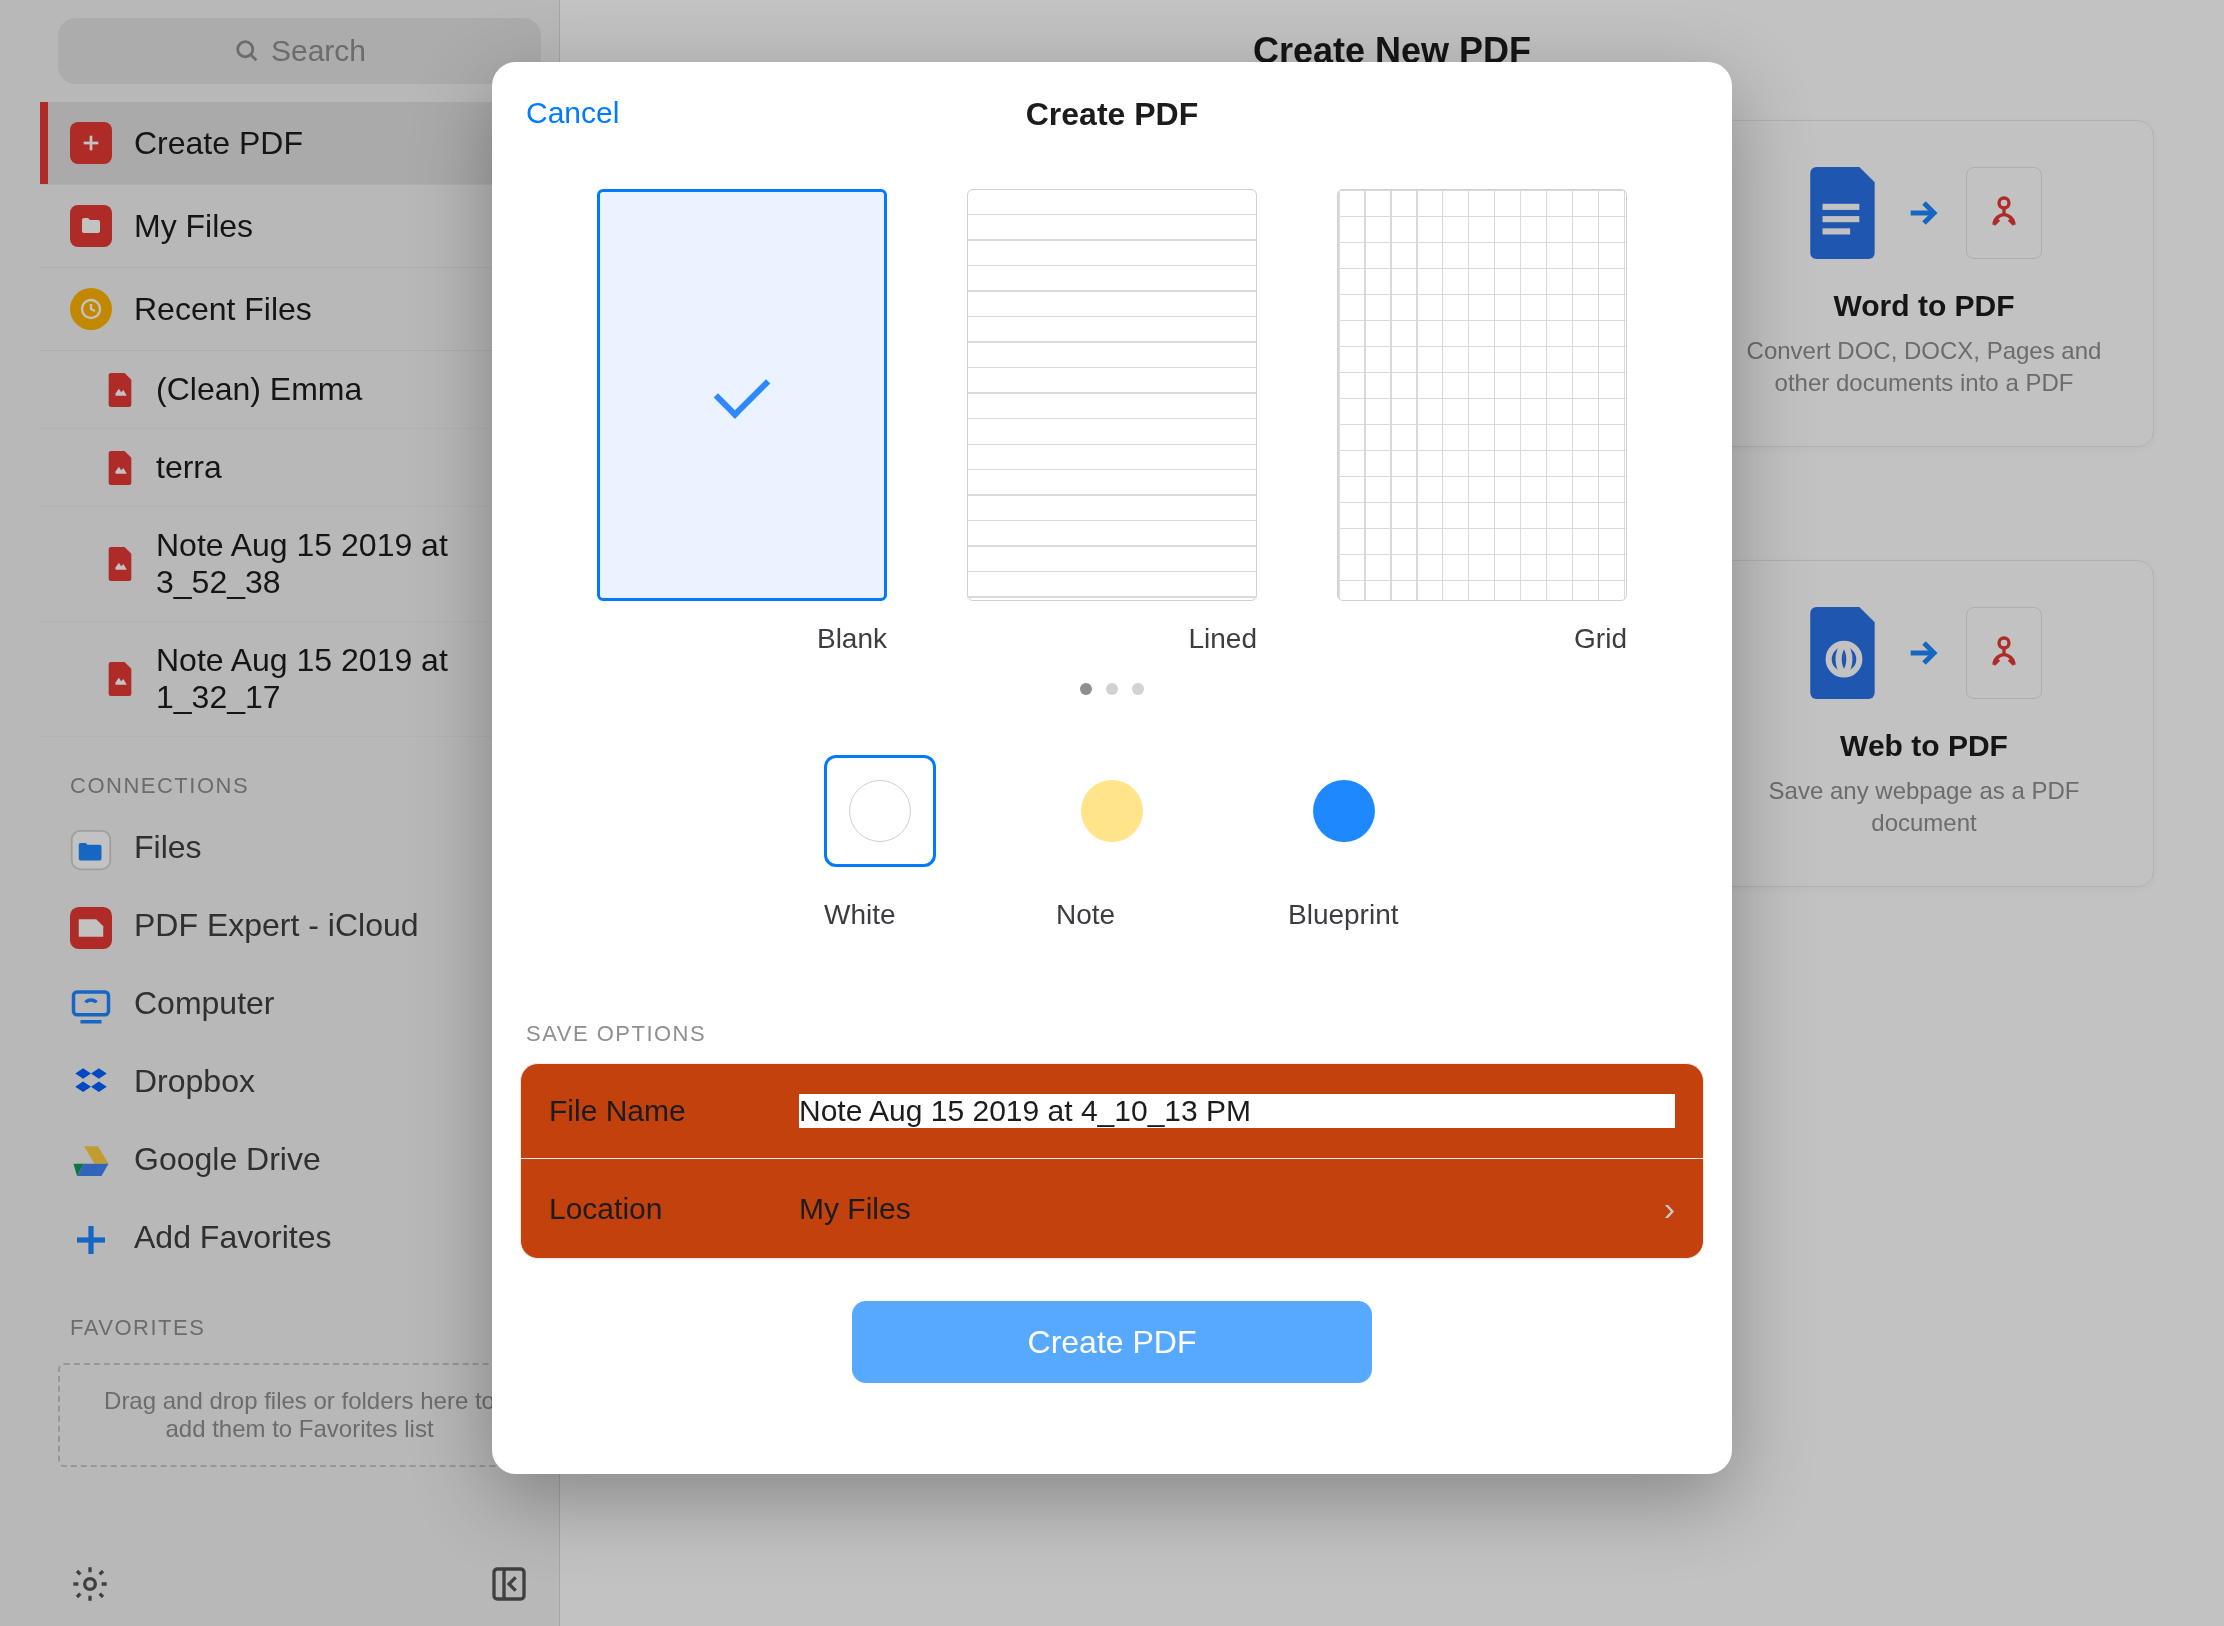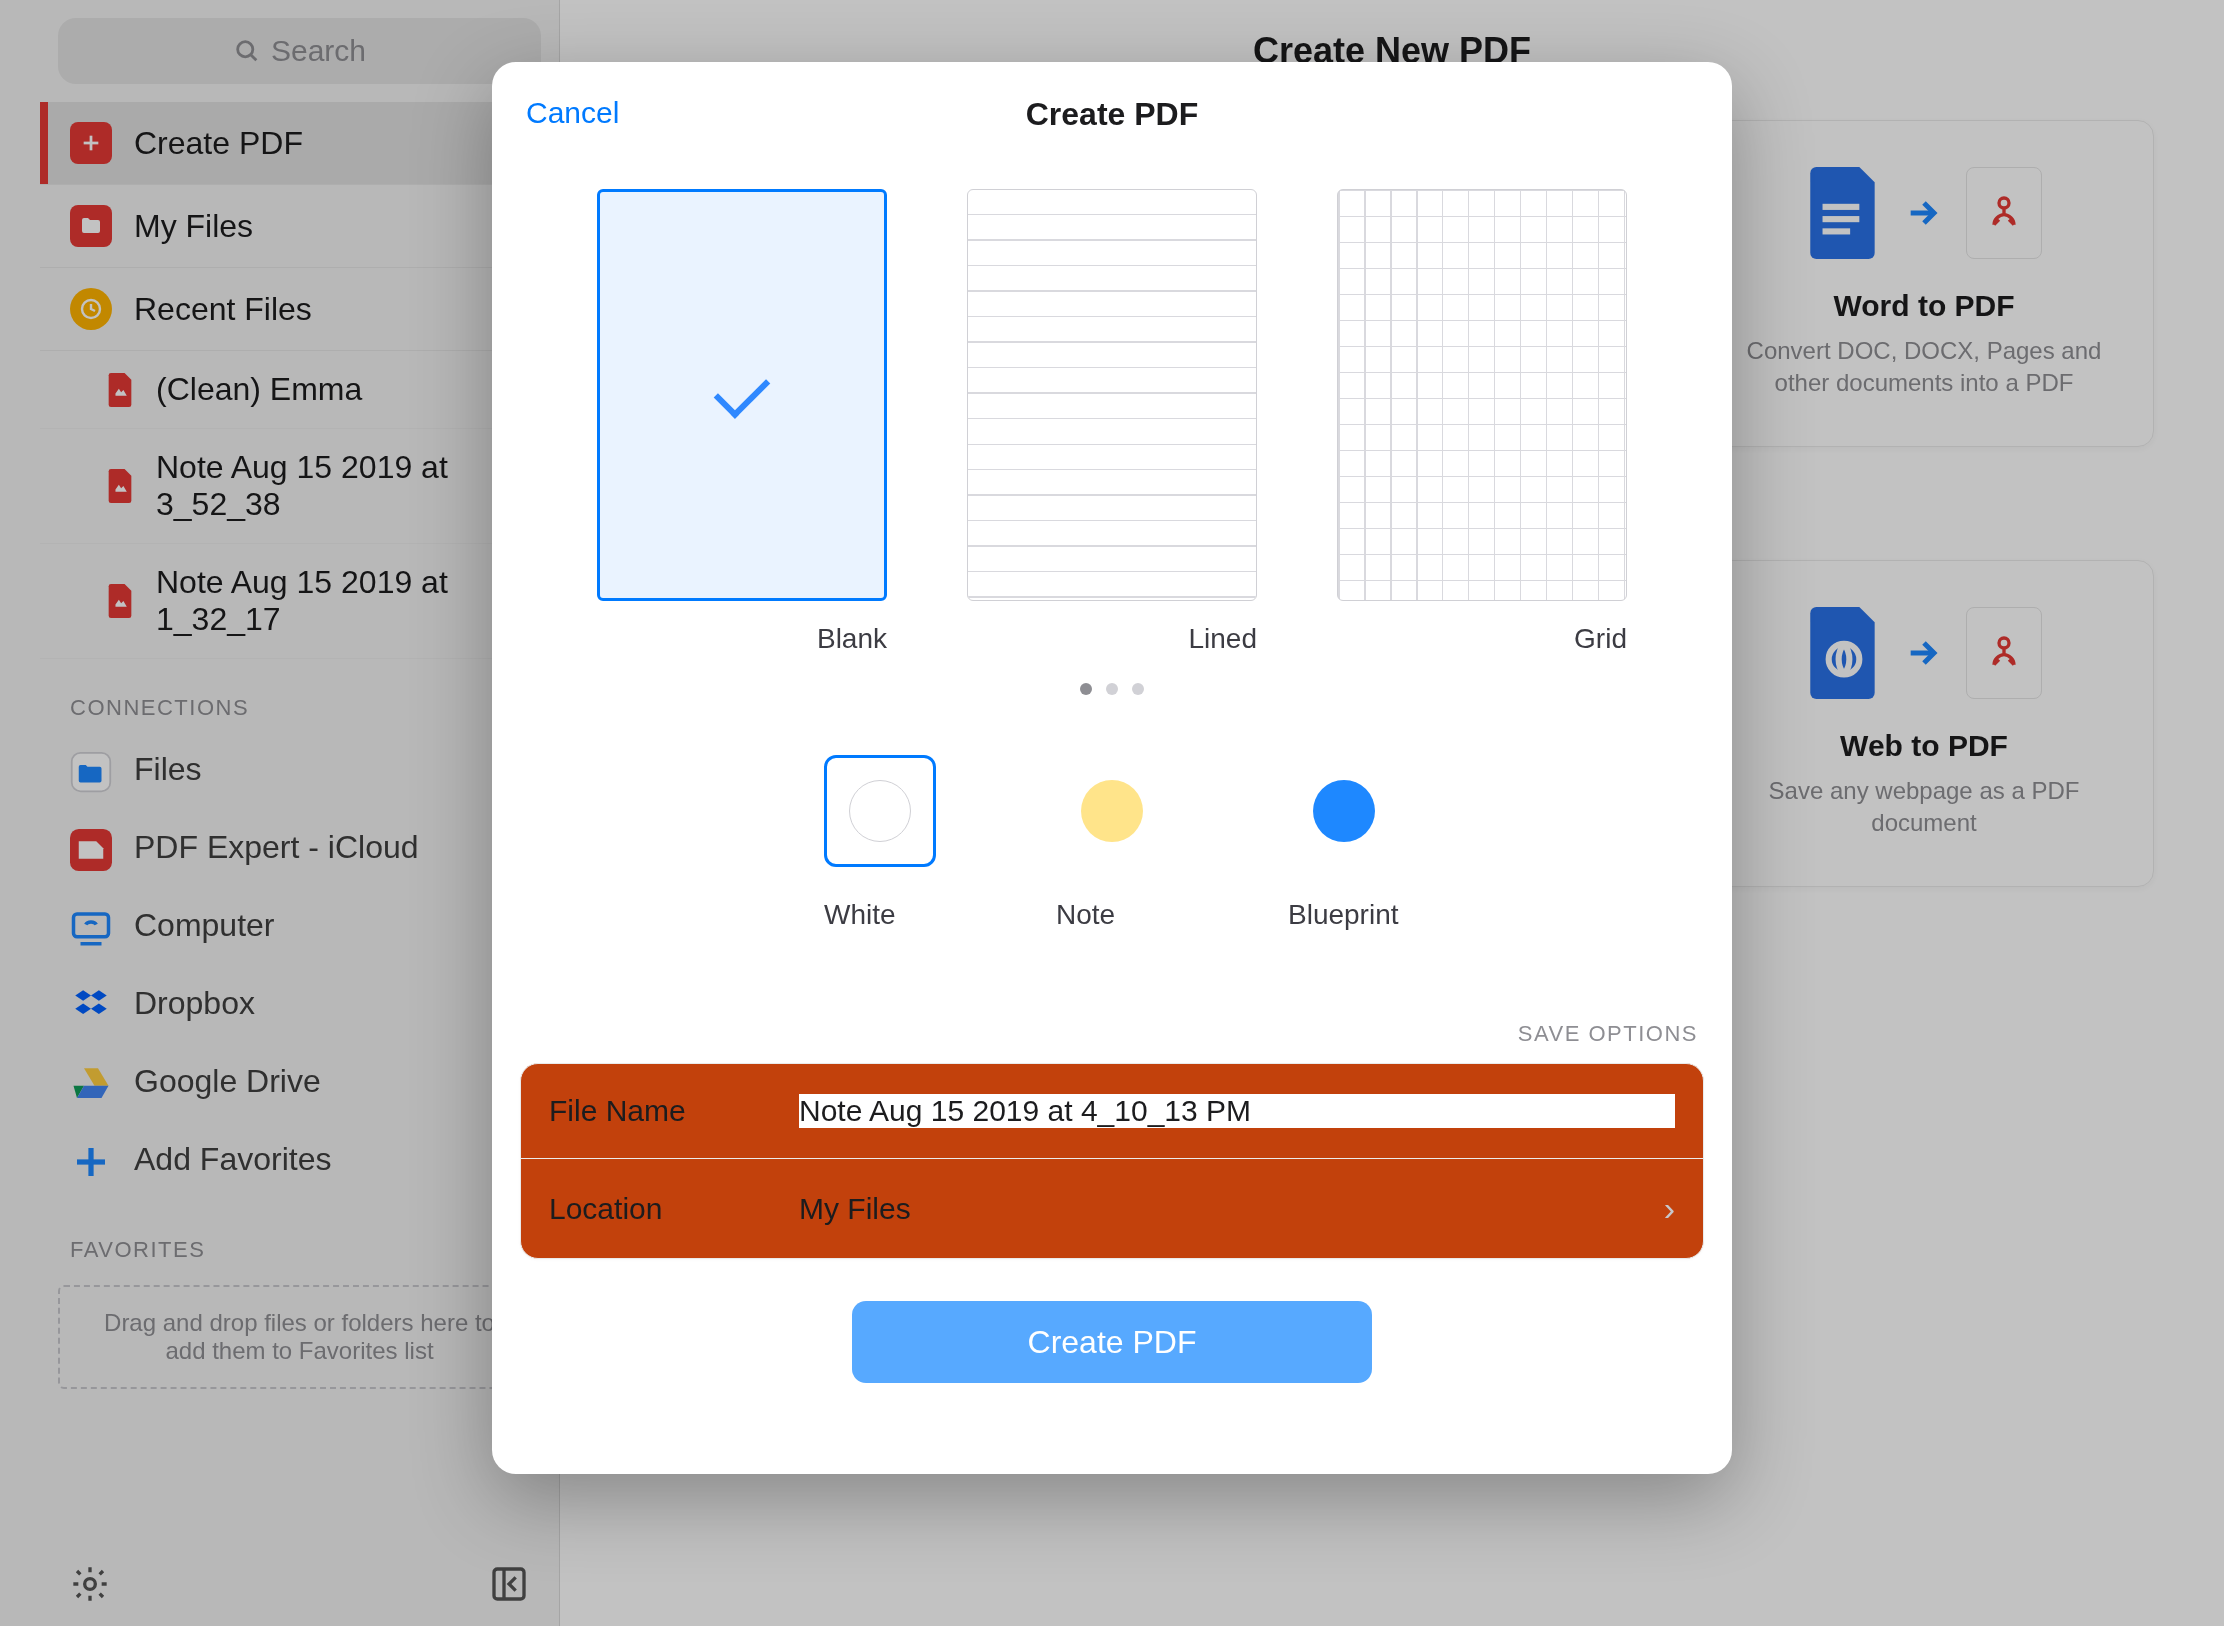--- a/index.html
+++ b/index.html
@@ -126,21 +126,21 @@
     .color-opt { display: flex; flex-direction: column; align-items: flex-start; gap: 32px; cursor: pointer; }
     .swatch-wrap { width: 112px; height: 112px; border-radius: 12px; display: flex; align-items: center; justify-content: center; }
     .swatch-wrap.selected { border: 3px solid #007aff; }
     .swatch { width: 62px; height: 62px; border-radius: 50%; }
     .swatch.white { background: #ffffff; border: 1.5px solid #d0d0d5; }
     .swatch.note { background: #ffe48a; }
     .swatch.blueprint { background: #1e88ff; }
     .color-label { font-size: 28px; color: #3c3c43; }
 
     .save-section { width: 100%; padding: 0 28px; }
-    .save-label { font-size: 22px; letter-spacing: 1.5px; color: #8e8e93; padding: 0 6px 16px; text-align: right; }
+    .save-label { font-size: 22px; letter-spacing: 1.5px; color: #8e8e93; padding: 0 6px 16px; }
     .save-card {
       background: #c2410c; border: 1px solid #eaeaea; border-radius: 18px;
       box-shadow: 0 1px 3px rgba(0,0,0,0.03);
     }
     .save-row {
       display: flex; align-items: center; padding: 30px 28px; font-size: 30px;
     }
     .save-row + .save-row { border-top: 1px solid #ececec; }
     .save-key { width: 250px; color: #1c1c1e; }
     .save-val { flex: 1; color: #1c1c1e; font-weight: 400; border: none; font-size: 30px; outline: none; }
@@ -204,20 +204,29 @@
     </div>
 
     <div class="nav-item sub">
       <span class="ico">
           <svg width="28" height="34" viewBox="0 0 24 30">
             <path fill="#e53935" d="M4 0h12l6 6v22a2 2 0 01-2 2H4a2 2 0 01-2-2V2a2 2 0 012-2z"></path>
             <path fill="#fff" d="M8 18l3-4 2 3 2-2 3 5H8z"></path>
           </svg>
         </span>
       <span>(Clean) Emma</span>
+    </div>
+    <div class="nav-item sub">
+      <span class="ico">
+          <svg width="28" height="34" viewBox="0 0 24 30">
+            <path fill="#e53935" d="M4 0h12l6 6v22a2 2 0 01-2 2H4a2 2 0 01-2-2V2a2 2 0 012-2z"></path>
+            <path fill="#fff" d="M8 18l3-4 2 3 2-2 3 5H8z"></path>
+          </svg>
+        </span>
+      <span>terra</span>
     </div>
     <div class="nav-item sub">
       <span class="ico">
           <svg width="28" height="34" viewBox="0 0 24 30">
             <path fill="#e53935" d="M4 0h12l6 6v22a2 2 0 01-2 2H4a2 2 0 01-2-2V2a2 2 0 012-2z"></path>
             <path fill="#fff" d="M8 18l3-4 2 3 2-2 3 5H8z"></path>
           </svg>
         </span>
       <span>Note Aug 15 2019 at 3_52_38</span>
     </div>

